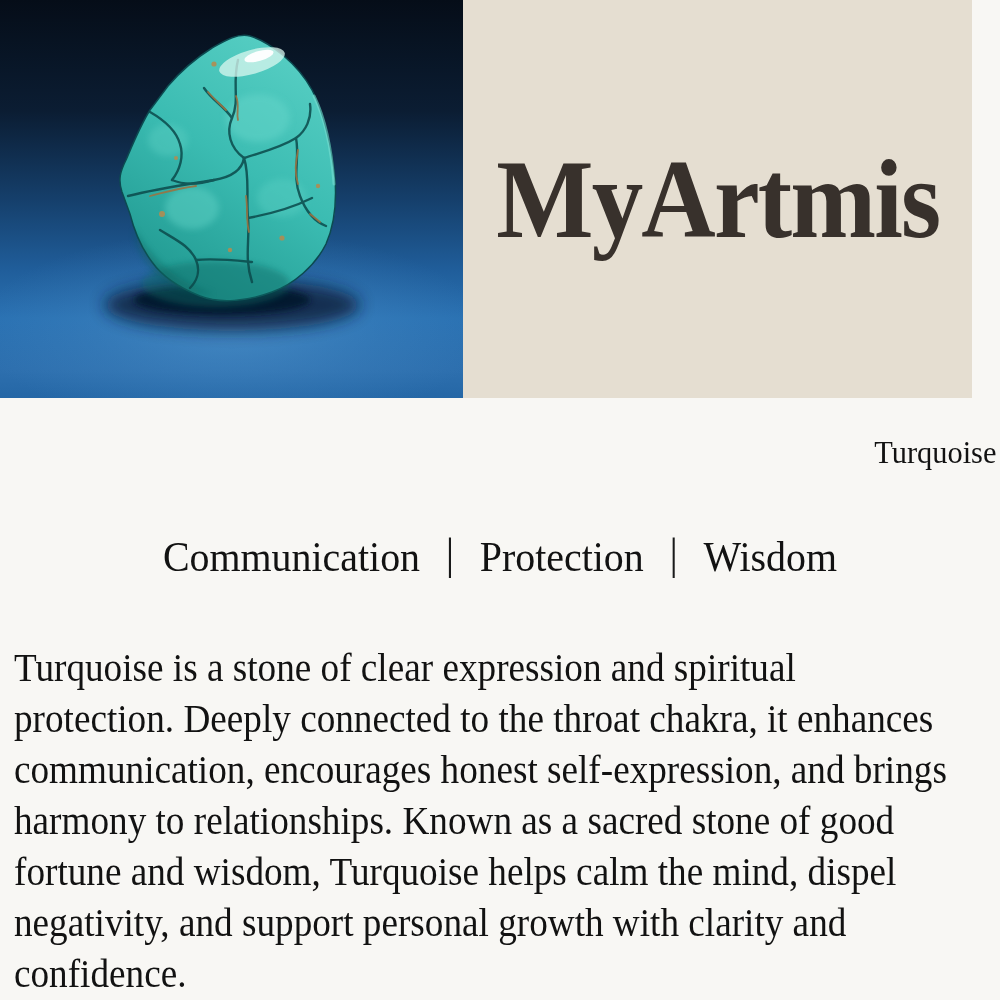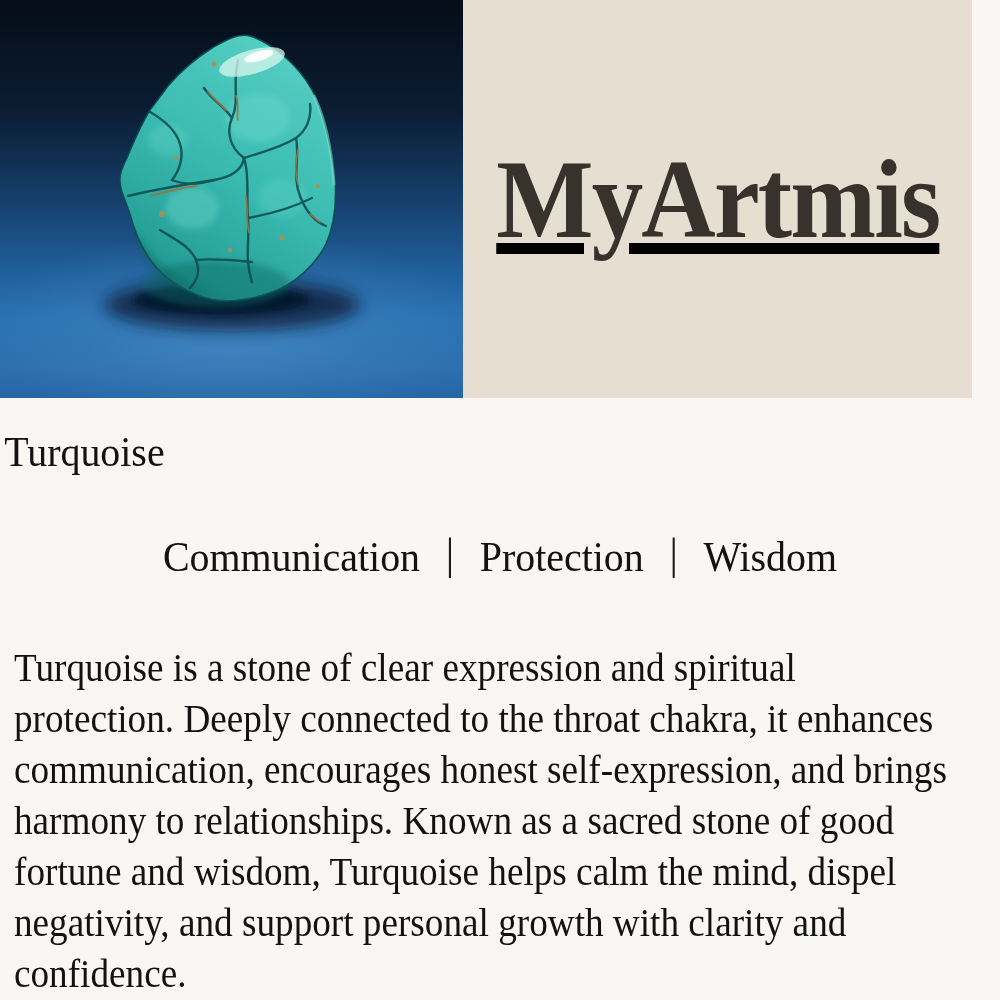--- a/index.html
+++ b/index.html
@@ -8,21 +8,20 @@
     width: 1000px;
     height: 1000px;
     overflow: hidden;
     background: #f8f7f4;
     font-family: "Liberation Serif", "DejaVu Serif", serif;
   }
   .hero {
     display: flex;
     height: 398px;
     width: 972px;
-    text-decoration: underline;
   }
   .photo {
     width: 463px;
     height: 398px;
     flex: 0 0 463px;
     overflow: hidden;
   }
   .photo svg { display: block; }
   .brand-panel {
     flex: 1;
@@ -39,22 +38,22 @@
     white-space: nowrap;
     transform: scaleX(0.92);
     line-height: 1;
   }
   .content {
     padding-top: 30px;
     color: #121212;
   }
   .stone-title {
     margin: 0;
-    text-align: left;
-    font-size: 42px;
+    text-align: right;
+    font-size: 32px;
     font-weight: 400;
     line-height: 48px;
   }
   .stone-title span {
     display: inline-block;
     transform: scaleX(0.95);
   }
   .traits-row {
     margin-top: 56px;
     display: flex;

